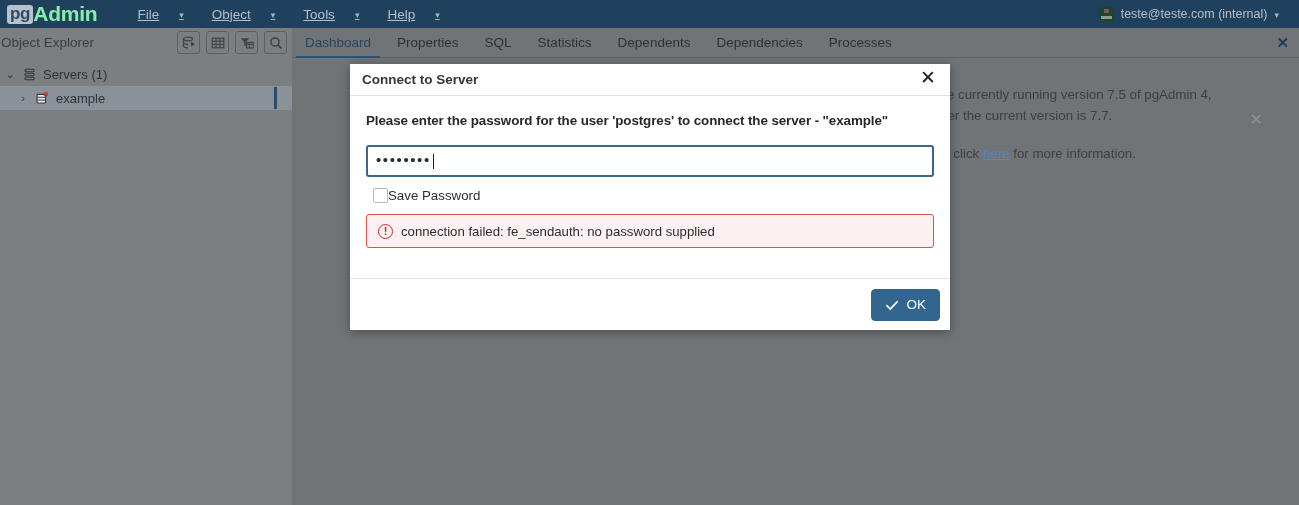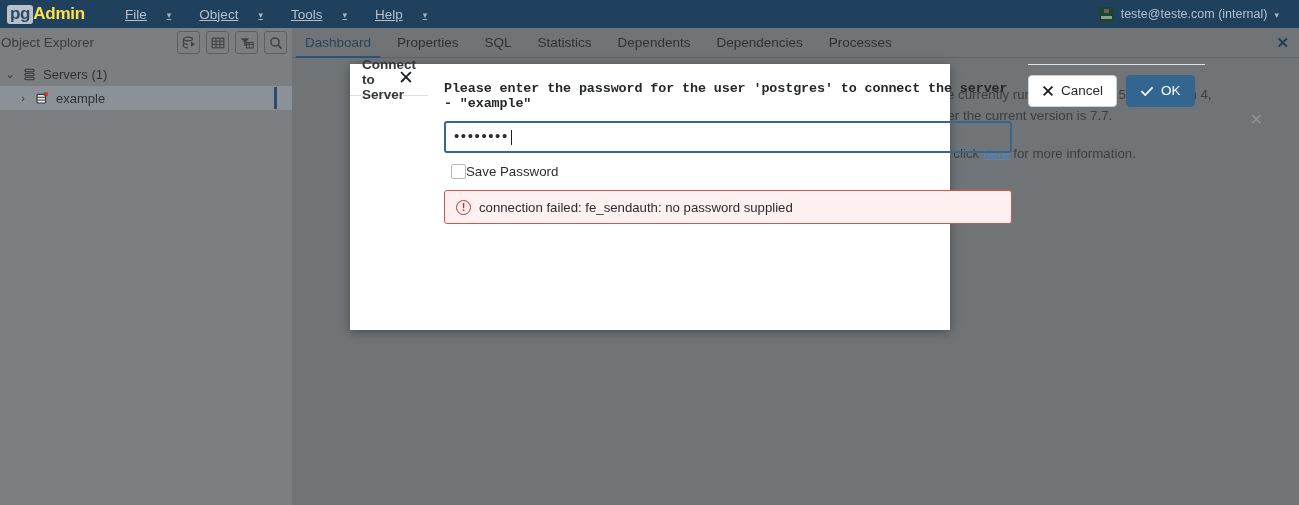--- a/index.html
+++ b/index.html
@@ -20,21 +20,21 @@
     z-index: 5;
   }
   .brand { display: flex; align-items: center; margin-right: 26px; padding-left: 3px;}
   .brand-pg {
     background: #b9c2cb; color: #2b4a66;
     font-weight: bold; font-size: 17px;
     padding: 0px 3px 1px 3px; border-radius: 3px;
     line-height: 18px; letter-spacing: -0.3px;
   }
   .brand-admin {
-    color: #fde047; font-weight: bold; font-size: 17px;
+    color: #86efac; font-weight: bold; font-size: 21px;
     line-height: 18px; letter-spacing: -0.2px;
   }
   .nav-menu { display: flex; align-items: center; }
   .nav-item {
     color: #b5bfc9; font-size: 13.5px;
     padding: 4px 14px; cursor: default;
     display: flex; align-items: center; gap: 20px; text-decoration: underline;
   }
   .caret { font-size: 9px; opacity: .9; position: relative; top: 1px; }
   .navbar-right {
@@ -130,37 +130,37 @@
     font-size: 13.5px; color: #54585b;
   }
 
   
   .dialog {
     position: absolute; left: 350px; top: 64px;
     width: 600px; height: 266px;
     background: #ffffff;
     box-shadow: 0 2px 10px rgba(0,0,0,0.35);
     z-index: 20;
-    display: flex; 
+    display: flex; flex-direction: column;
   }
   .dlg-header {
     height: 32px; display: flex; align-items: center;
     padding: 0 12px; border-bottom: 1px solid #dfe1e3;
     font-size: 13.5px; font-weight: bold; color: #33373a;
     position: relative;
   }
   .dlg-close {
     position: absolute; right: 14px; top: 3px;
     font-size: 19px; color: #1d1f21; line-height: 22px;
     font-weight: 300;
   }
   .dlg-body { flex: 1; padding: 17px 16px 0 16px; }
   .dlg-msg {
     font-size: 13.4px; font-weight: bold; color: #25282a;
-    margin-bottom: 10px; letter-spacing: -0.1px; font-family: Liberation Mono, monospace;
+    margin-bottom: 17px; letter-spacing: -0.1px;
   }
   .pw-field {
     width: 568px; height: 32px;
     border: 2px solid #36678f; border-radius: 3px;
     display: flex; align-items: center; padding-left: 8px;
     margin-bottom: 11px;
   }
   .pw-dots {
     font-size: 15px; color: #2a2d2f; letter-spacing: 1.6px;
     line-height: 12px; position: relative; top: -1px;
@@ -360,26 +360,20 @@
       <span class="save-label">Save Password</span>
     </div>
 
     <div class="err-box">
       <span class="err-icon">!</span>
       <span class="err-text">connection failed: fe_sendauth: no password supplied</span>
     </div>
   </div>
 
   <div class="dlg-footer">
-    <div class="btn btn-cancel">
-      <svg width="12" height="12" viewBox="0 0 12 12">
-        <path d="M1.6 1.6L10.4 10.4M10.4 1.6L1.6 10.4" stroke="#1b1d1f" stroke-width="1.8" fill="none"></path>
-      </svg>
-      <span>Cancel</span>
-    </div>
     <div class="btn btn-ok">
       <svg width="14" height="12" viewBox="0 0 14 12">
         <path d="M1.4 6.2l3.8 3.8L12.6 2.4" stroke="#ffffff" stroke-width="1.7" fill="none"></path>
       </svg>
       <span>OK</span>
     </div>
   </div>
 </div>
 
 </body></html>

